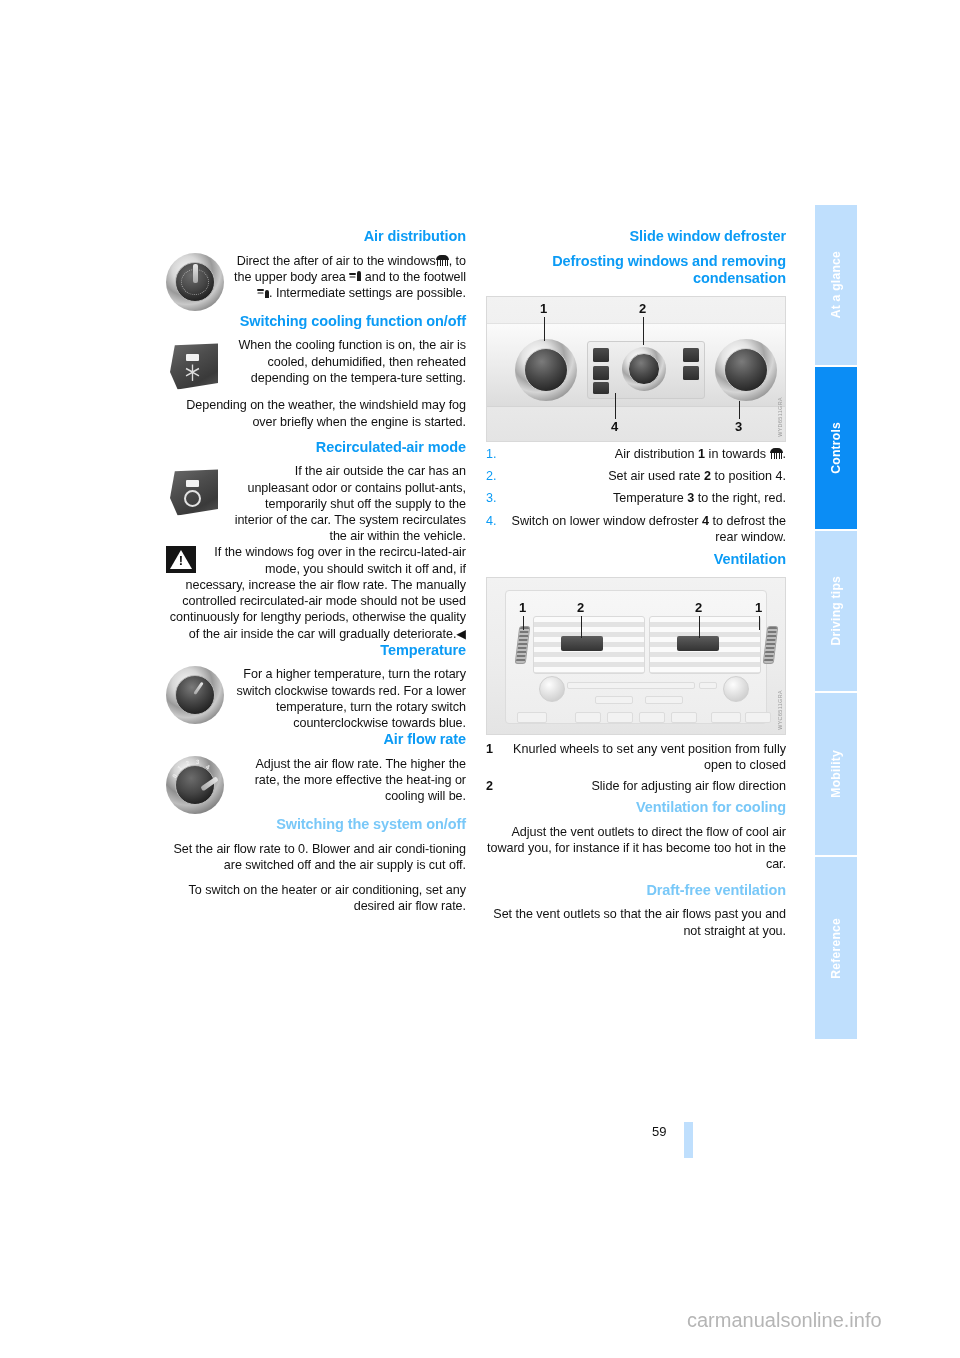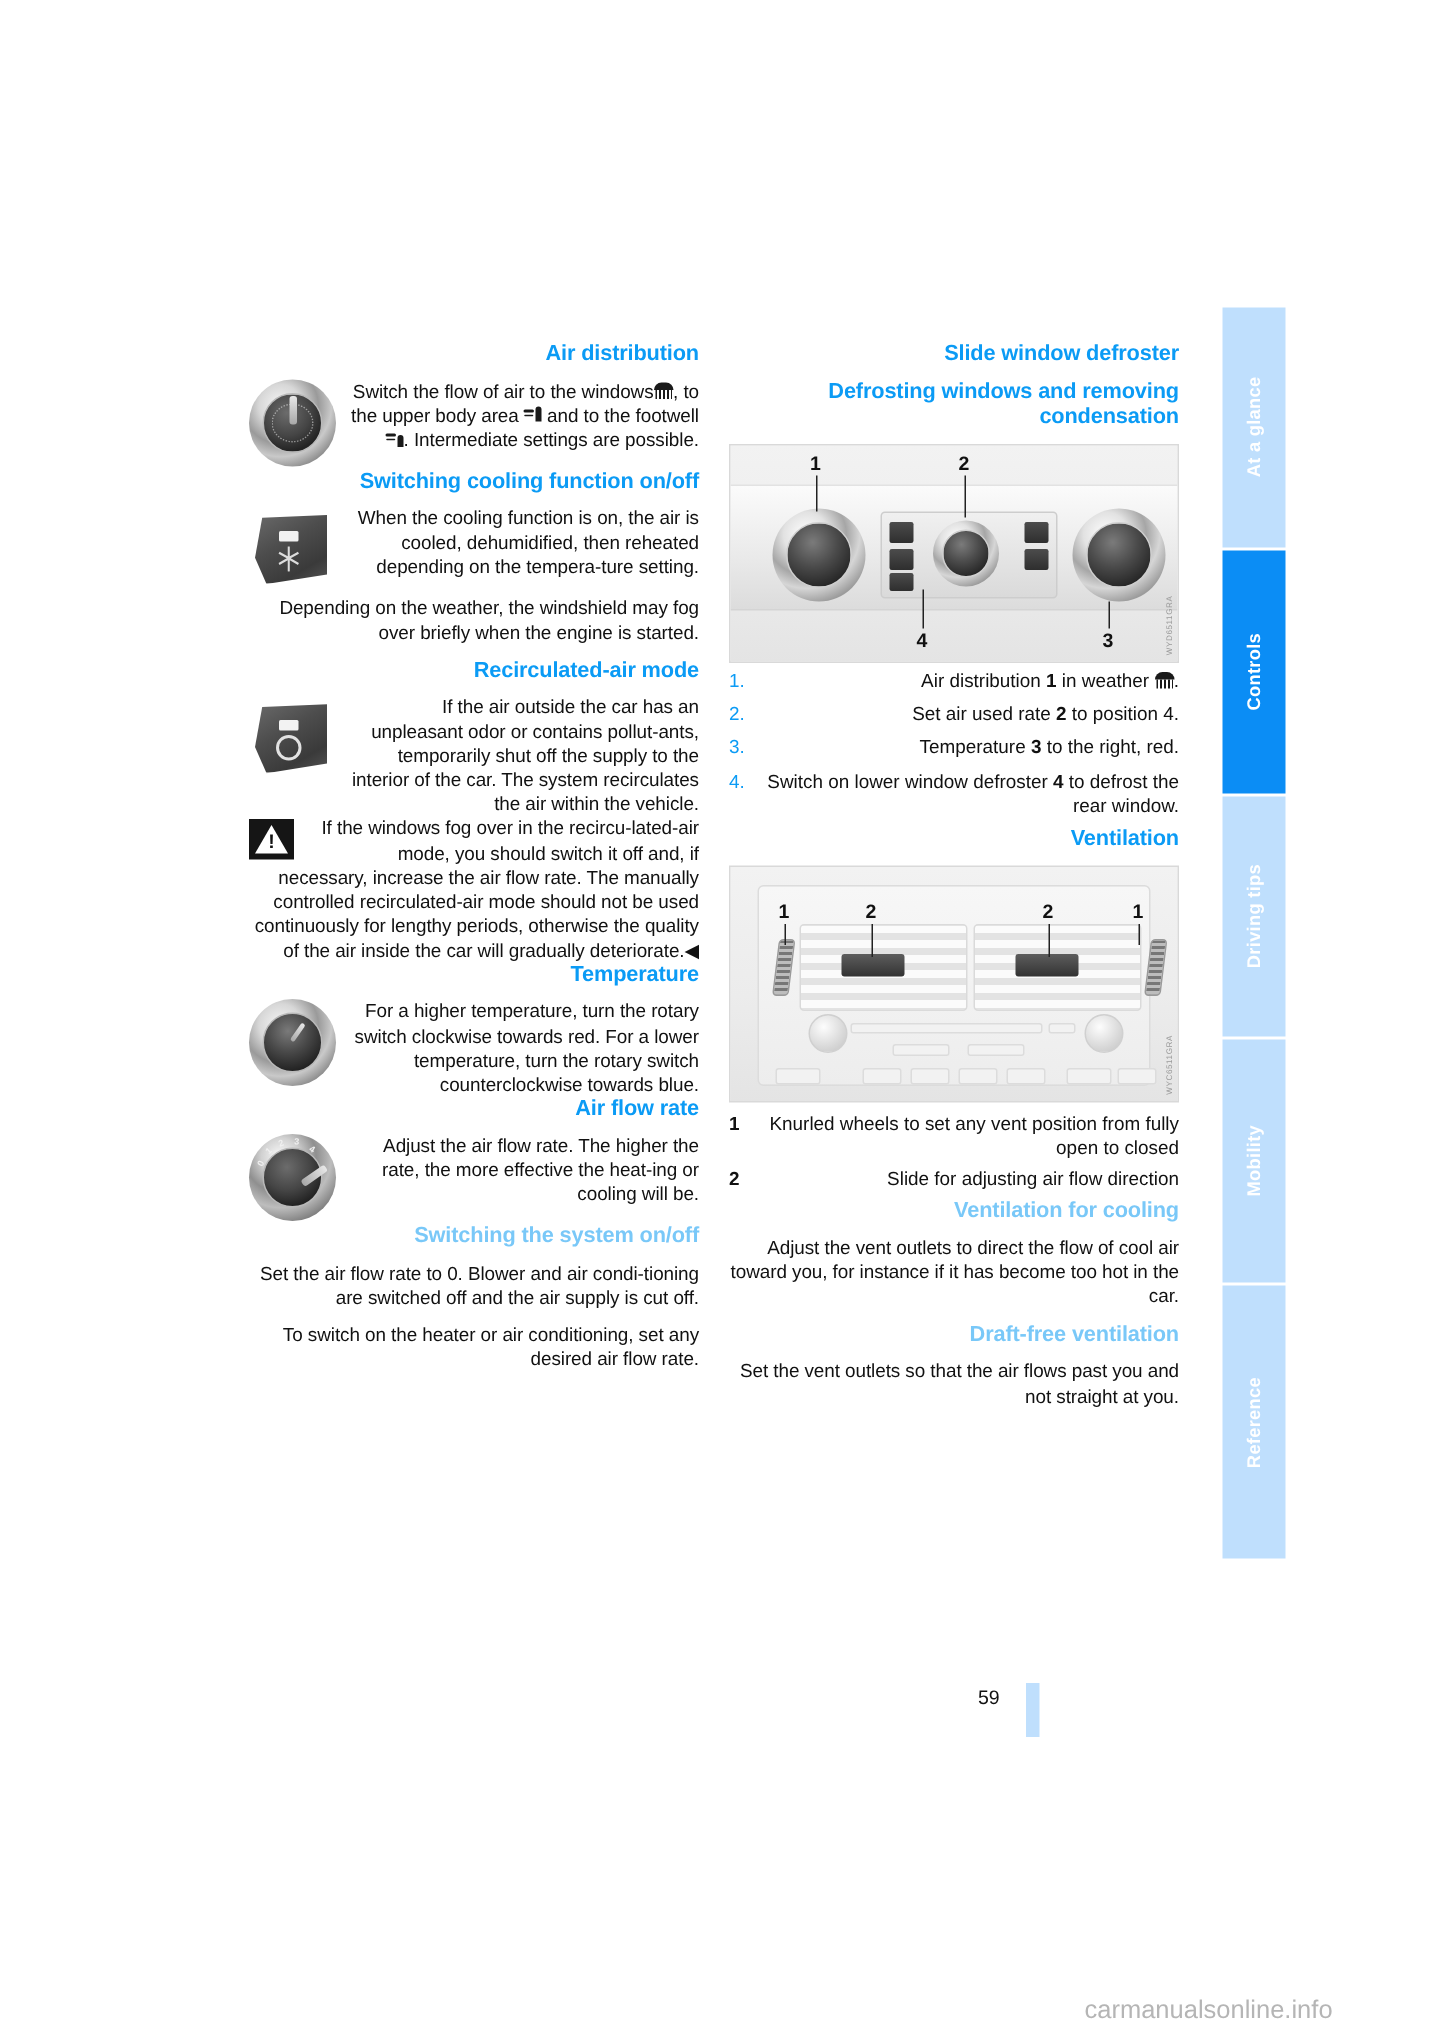--- a/index.html
+++ b/index.html
@@ -293,40 +293,40 @@
 
   
   .pageno {
     position:absolute; left:652px; top:1124px;
     font-size:13px; color:#111;
   }
   .pagebar {
     position:absolute; left:684px; top:1122px;
     width:9px; height:36px; background:#bfdffd;
   }
-  .wm-shift { position:absolute; left:687px; bottom:8px; font-size:17px; color:#b5b5b5;margin-left:36px; }
+  .wm-shift { position:absolute; left:687px; bottom:26px; font-size:20px; color:#b5b5b5; }
 </style>
 </head>
 <body>
 
 <div class="page">
 
   <div class="content">
 
     <div class="col col-left">
 
       <h2 class="sec">Air distribution</h2>
       <div class="figblock">
         <div class="fig">
           <div class="knob tiny-marks">
             <div class="inner"></div>
             <div class="pointer"></div>
           </div>
         </div>
-        <p class="t"><span>Switch the flow of air to the windows</span><span class="sym sym-defrost"></span><span>, to the upper body area</span> <span class="sym sym-person sym-up"></span> <span>and to the footwell</span> <span class="sym sym-person sym-foot"></span><span>. Intermediate settings are possible.</span></p>
+        <p class="t"><span>Direct the after of air to the windows</span><span class="sym sym-defrost"></span><span>, to the upper body area</span> <span class="sym sym-person sym-up"></span> <span>and to the footwell</span> <span class="sym sym-person sym-foot"></span><span>. Intermediate settings are possible.</span></p>
       </div>
 
       <h2 class="sec gap-lg">Switching cooling function on/off</h2>
       <div class="figblock">
         <div class="fig">
           <div class="panelbtn snow">
             <div class="shape"></div>
               <div class="led"></div>
               <div class="glyph"></div>
           </div>
@@ -422,21 +422,21 @@
         <div class="num" style="left:248px; top:122px;">3</div>
         <div class="lead" style="left:252px; top:104px; height:18px;"></div>
         <div class="num" style="left:124px; top:122px;">4</div>
         <div class="lead" style="left:128px; top:96px; height:26px;"></div>
 
         <div class="code">WYD6511GRA</div>
       </div>
 
       <ol class="steps">
         <li>
-          <span class="n">1.</span><span>Air distribution </span><span class="b">1</span><span> in weather </span><span class="sym sym-defrost"></span><span>.</span>
+          <span class="n">1.</span><span>Air distribution </span><span class="b">1</span><span> in towards </span><span class="sym sym-defrost"></span><span>.</span>
         </li>
         <li>
           <span class="n">2.</span><span>Set air used rate </span><span class="b">2</span><span> to position 4.</span>
         </li>
         <li>
           <span class="n">3.</span><span>Temperature </span><span class="b">3</span><span> to the right, red.</span>
         </li>
         <li>
           <span class="n">4.</span><span>Switch on lower window defroster </span><span class="b">4</span><span> to defrost the rear window.</span>
         </li>

